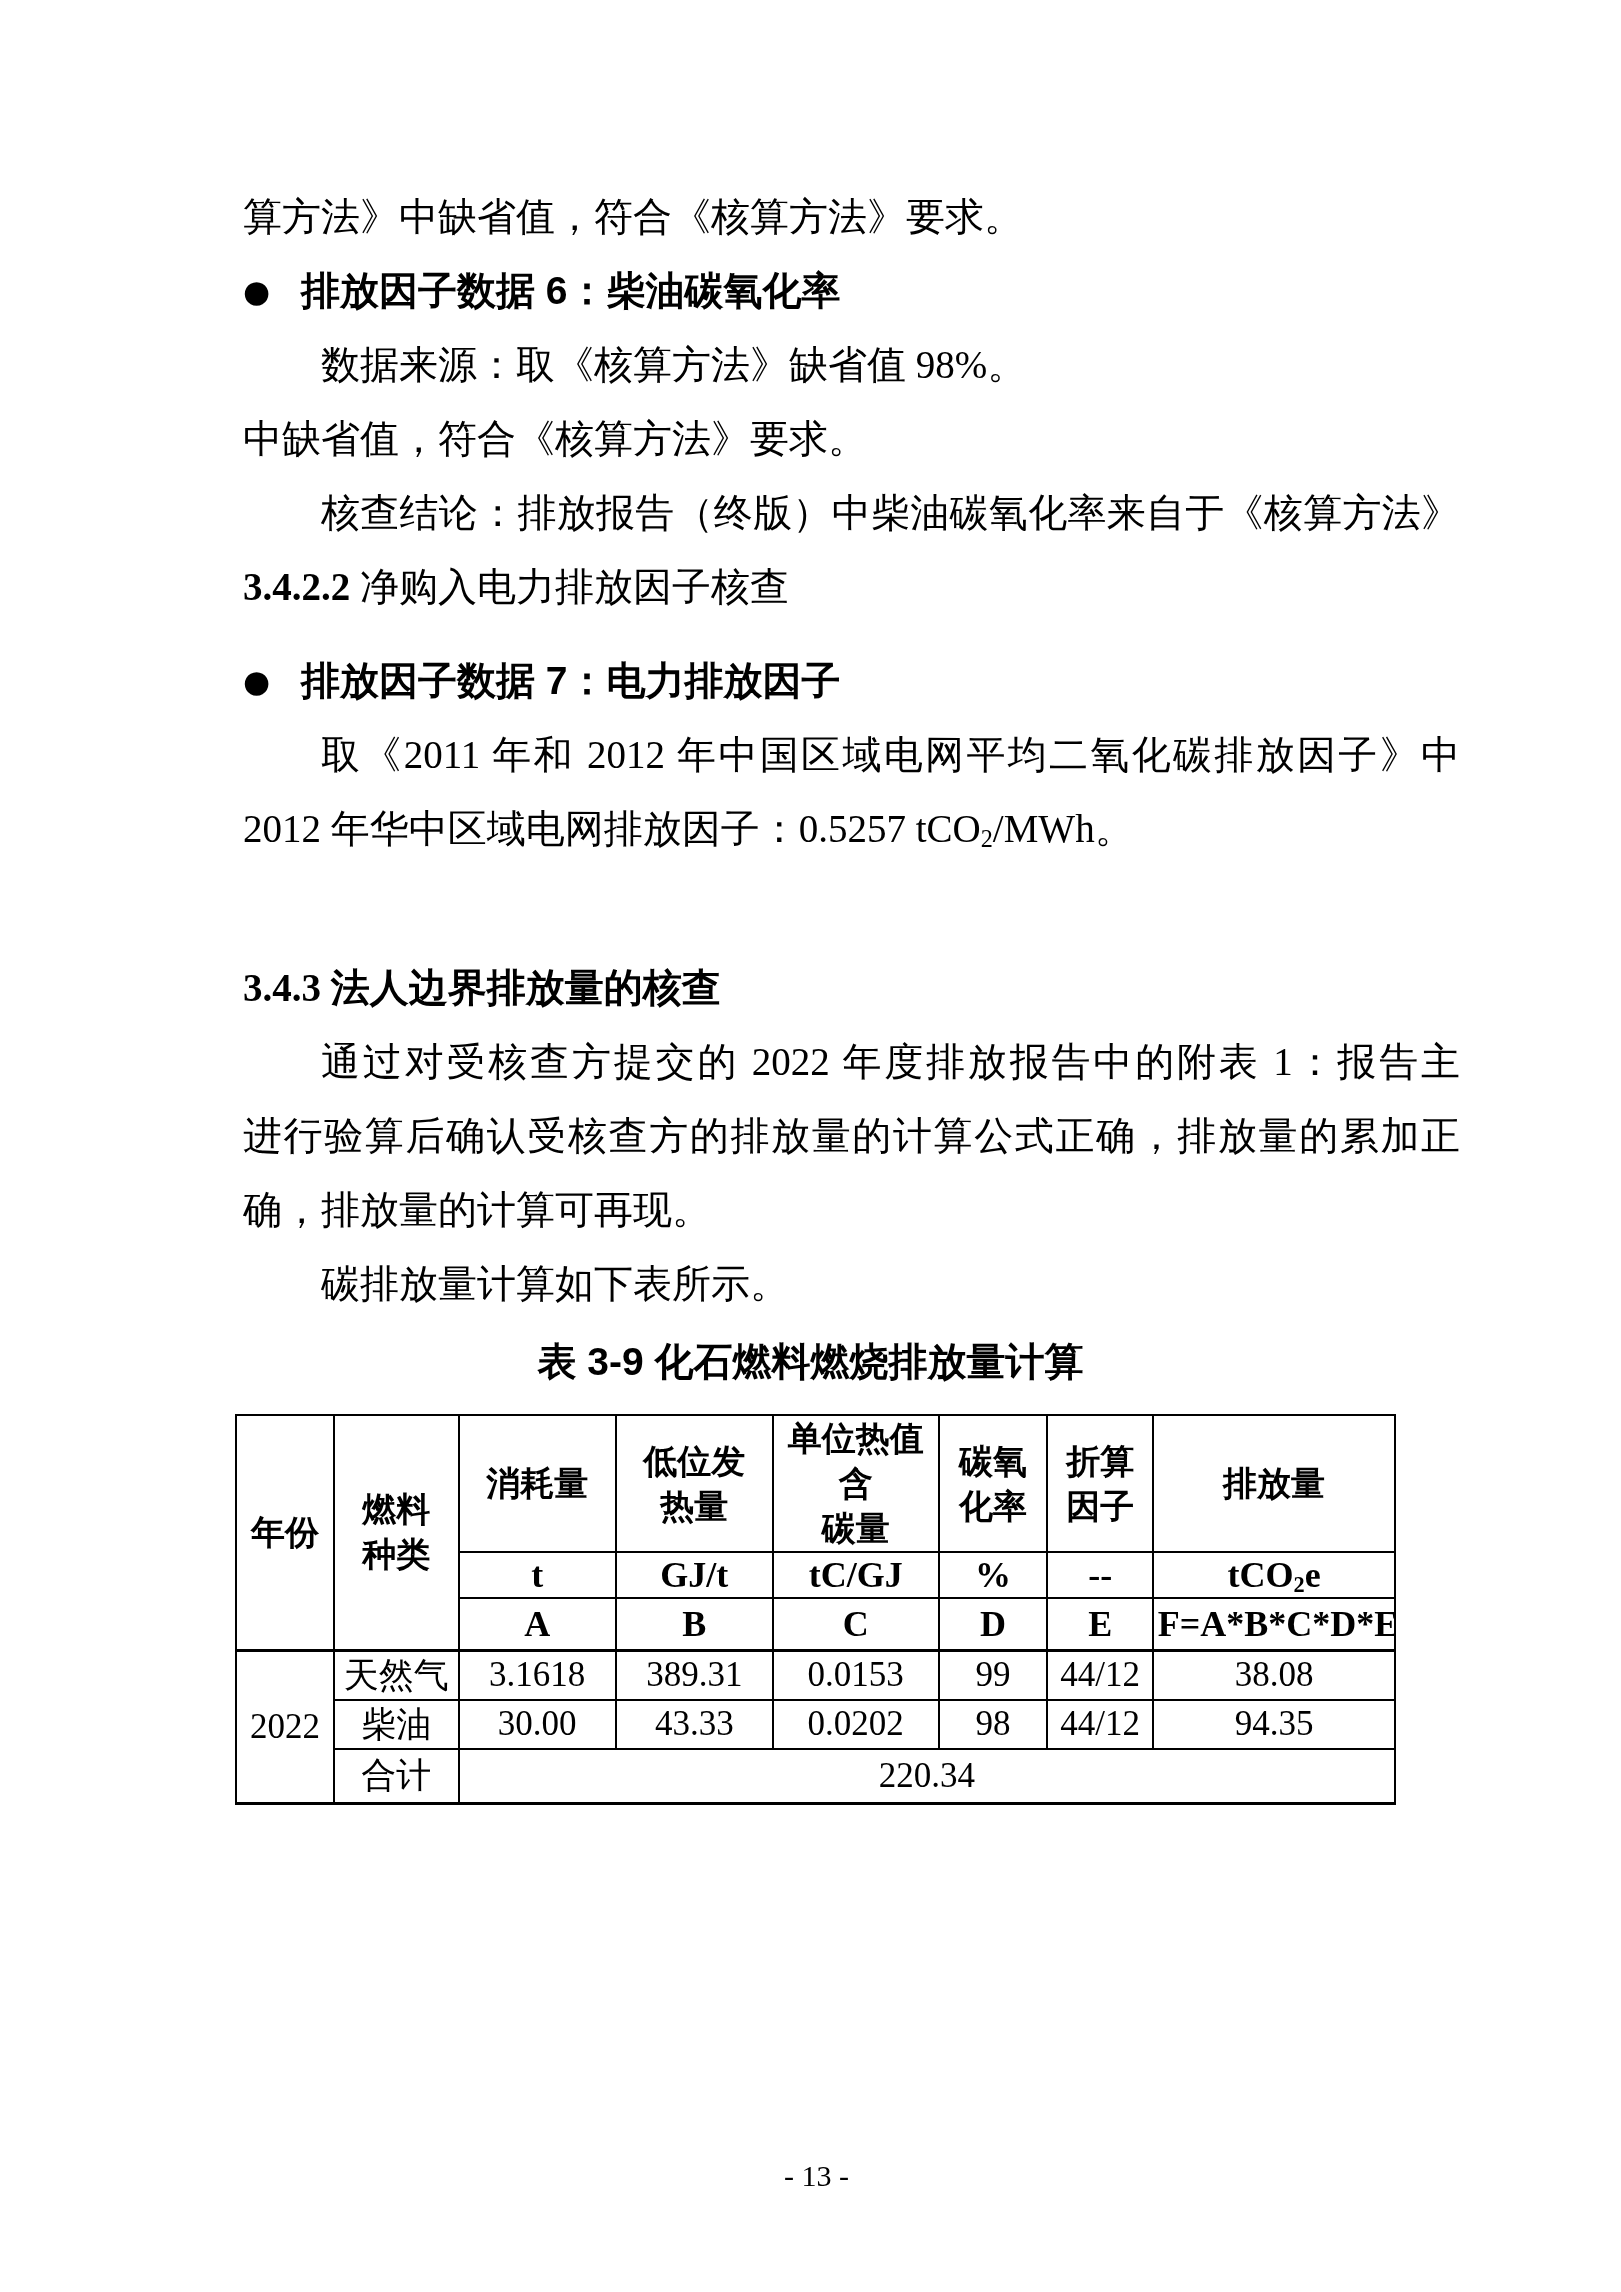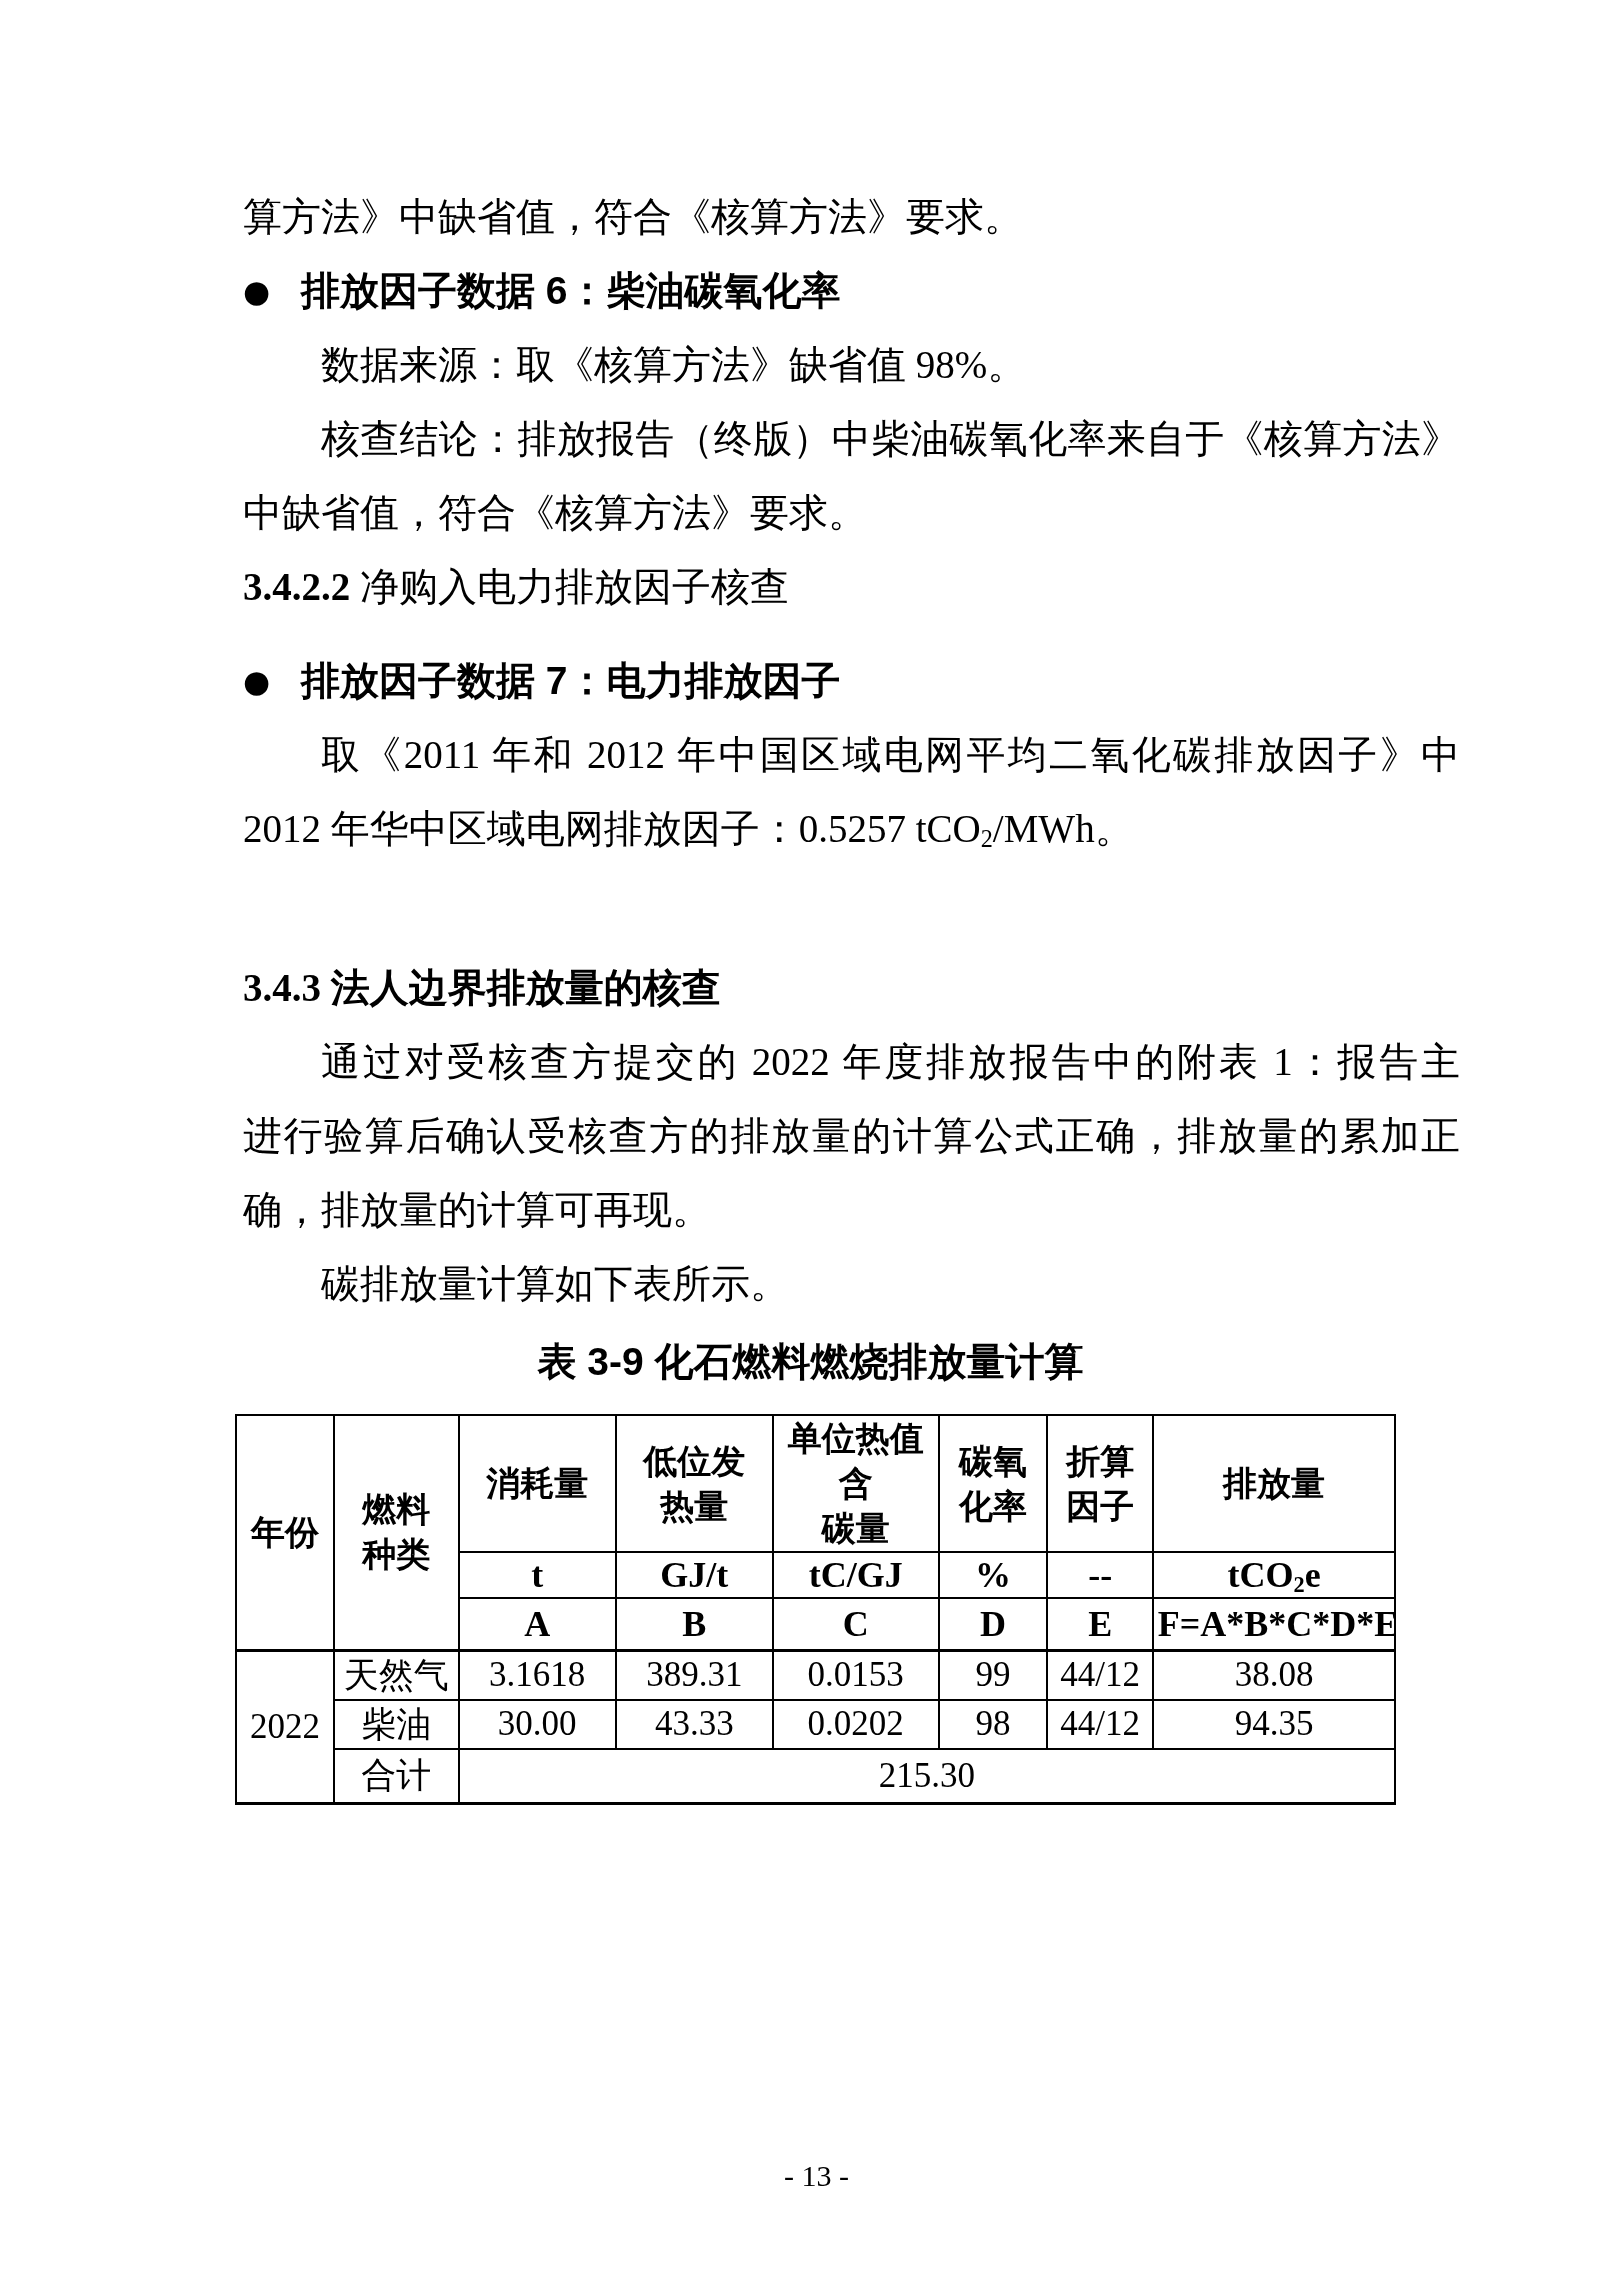--- a/index.html
+++ b/index.html
@@ -108,23 +108,23 @@
 
   <div class="line">算方法》中缺省值，符合《核算方法》要求。</div>
 
   <div class="line bullet-row">
     <span class="bullet-glyph">●</span>
     <span class="bullet-label hei">排放因子数据 6：柴油碳氧化率</span>
   </div>
 
   <div class="line indent">数据来源：取《核算方法》缺省值 98%。</div>
 
+  <div class="line">中缺省值，符合《核算方法》要求。</div>
+
   <div class="line just indent">核查结论：排放报告（终版）中柴油碳氧化率来自于《核算方法》</div>
-
-  <div class="line">中缺省值，符合《核算方法》要求。</div>
 
   <div class="line h3422">
     <span class="bold-serif"></span><span class="bold-serif">3.4.2.2</span>
     <span>净购入电力排放因子核查</span>
   </div>
 
   <div class="line bullet-row bullet7-row">
     <span class="bullet-glyph">●</span>
     <span class="bullet-label hei">排放因子数据 7：电力排放因子</span>
   </div>
@@ -215,21 +215,21 @@
         <td class="data-cell mid-bottom">柴油</td>
         <td class="data-cell mid-bottom">30.00</td>
         <td class="data-cell mid-bottom">43.33</td>
         <td class="data-cell mid-bottom">0.0202</td>
         <td class="data-cell mid-bottom">98</td>
         <td class="data-cell mid-bottom">44/12</td>
         <td class="data-cell mid-bottom">94.35</td>
       </tr>
       <tr class="t-row">
         <td class="data-cell thick-bottom">合计</td>
-        <td colspan="6" class="data-cell thick-bottom">215.30</td>
+        <td colspan="6" class="data-cell thick-bottom">220.34</td>
       </tr>
     </tbody>
   </table>
 
 </div>
 
 <div class="footer-pagenum">- 13 -</div>
 
 
 </body></html>

